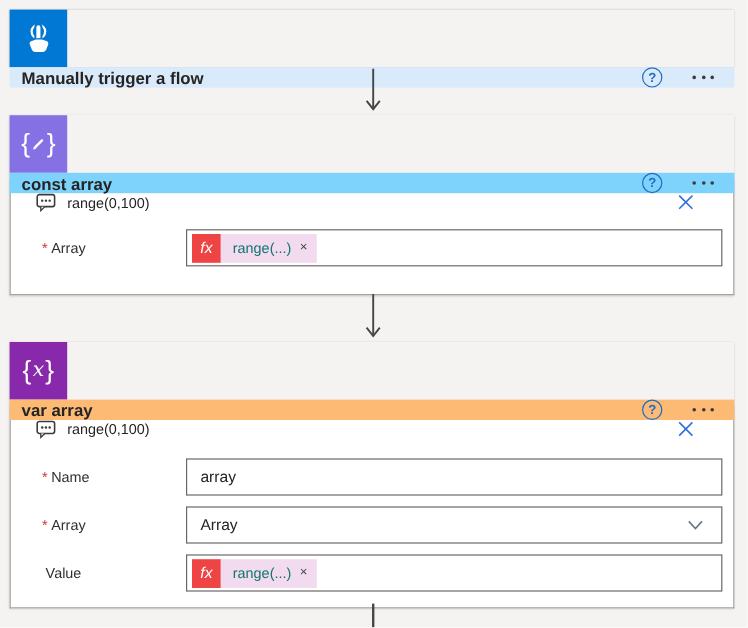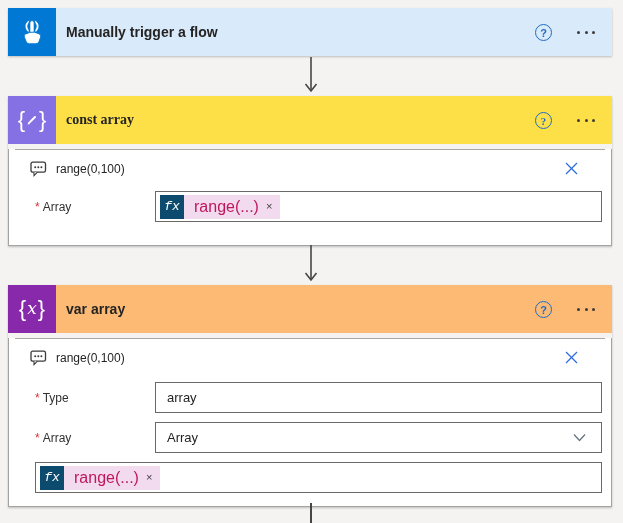--- a/index.html
+++ b/index.html
@@ -3,21 +3,21 @@
 <meta charset="utf-8">
 <style>
   html,body{margin:0;padding:0;}
   .canvas{
     position:relative;width:623px;height:523px;overflow:hidden;
     background:#f4f3f2;
     font-family:"Liberation Sans","DejaVu Sans",sans-serif;
     color:#242424;
   }
   .card{position:absolute;left:8px;width:604px;box-shadow:0 0.5px 2px rgba(0,0,0,.22);}
-  .hdr{display:flex;height:48px;align-items:stretch;}
+  .hdr{display:flex;height:48px;align-items:stretch;flex-direction:column;}
   .hdr-icon{width:48px;height:48px;flex:0 0 48px;display:flex;align-items:center;justify-content:center;}
   .hdr-bar{flex:1;display:flex;align-items:center;padding-left:10px;cursor:pointer;}
   .title{font-size:14px;font-weight:600;color:#252423;}
   .actions{margin-left:auto;display:flex;align-items:center;gap:23px;padding-right:15px;}
   .help{
     width:17px;height:17px;border:1.2px solid #1f6cc2;border-radius:50%;
     color:#1f6cc2;font-size:11px;font-weight:600;line-height:17px;text-align:center;
     box-sizing:border-box;cursor:pointer;
   }
   .dots{display:flex;gap:4.5px;align-items:center;cursor:pointer;padding:4px 2px;}
@@ -36,25 +36,25 @@
   }
   .txtinput{
     flex:1;height:31px;box-sizing:border-box;border:1px solid #6b6968;background:#fff;
     font-family:"Liberation Sans","DejaVu Sans",sans-serif;font-size:13px;color:#242424;
     padding:0 11px;outline:none;
   }
   .selecttext{font-size:13px;color:#242424;padding-left:7px;}
   .chev{margin-left:auto;margin-right:6px;display:flex;align-items:center;}
   .token{display:flex;align-items:center;height:24px;cursor:pointer;}
   .fxb{
-    width:24px;height:24px;background:#0c4a6e;color:#fff;display:flex;align-items:center;justify-content:center;
-    font-family:Liberation Mono, monospace;font-style:italic;font-size:13px;
+    width:24px;height:24px;background:#ef4444;color:#fff;display:flex;align-items:center;justify-content:center;
+    font-family:Liberation Sans, sans-serif;font-style:italic;font-size:13px;
   }
   .pill{height:24px;background:#f2daef;display:flex;align-items:center;padding:0 8px 0 10px;gap:7px;}
-  .ptext{font-size:16px;color:#be185d;}
+  .ptext{font-size:12px;color:#0f766e;}
   .px{font-size:11px;color:#424242;cursor:pointer;line-height:1;}
   .braces{color:#fff;font-size:22px;font-weight:400;display:flex;align-items:center;gap:1px;}
   .braces .vx{font-family:"DejaVu Serif","Liberation Serif",serif;font-style:italic;font-size:17px;position:relative;top:-1px;}
   .arrow{position:absolute;}
   .stub{position:absolute;width:2px;background:#484644;}
 </style>
 </head>
 <body>
 
 <div class="canvas">
@@ -88,21 +88,21 @@
   </svg>
 
   <div class="card" style="top:96px;">
     <div class="hdr">
       <div class="hdr-icon" style="background:#8571e3;">
         <span class="braces">{<svg width="12" height="12" viewBox="0 0 12 12">
               <path d="M3.6 8.4 L9 3" stroke="#ffffff" stroke-width="2" stroke-linecap="round"></path>
               <path d="M1.6 10.6 l2.6 -0.7 -1.9 -1.9 z" fill="#ffffff"></path>
             </svg>}</span>
       </div>
-      <div class="hdr-bar" style="background:#fde047;font-family:Liberation Serif, serif;">
+      <div class="hdr-bar" style="background:#7dd3fc;">
         <span class="title">const array</span>
         <div class="actions">
           <span class="help">?</span>
           <span class="dots">
               <i></i>
               <i></i>
               <i></i>
             </span>
         </div>
       </div>
@@ -180,41 +180,45 @@
           <svg width="17" height="17" viewBox="0 0 17 17">
             <line x1="3" y1="3" x2="14" y2="14" stroke="#2e6ce0" stroke-width="1.3"></line>
             <line x1="14" y1="3" x2="3" y2="14" stroke="#2e6ce0" stroke-width="1.3"></line>
           </svg>
         </span>
       </div>
 
       <div class="frow" style="margin-top:6px;">
         <span class="flabel">
           <span class="req">*</span>
-          <span>Type</span>
+          <span>Name</span>
         </span>
         <input class="txtinput" type="text" value="array" style="">
       </div>
 
       <div class="frow" style="margin-top:9px;">
         <span class="flabel">
           <span class="req">*</span>
           <span>Array</span>
         </span>
         <div class="fbox" style="cursor:pointer;">
           <span class="selecttext">Array</span>
           <span class="chev">
             <svg width="15" height="11" viewBox="0 0 15 11">
               <path d="M2 2.5 L7.5 8.5 L13 2.5" fill="none" stroke="#647684" stroke-width="1.3"></path>
             </svg>
           </span>
         </div>
       </div>
 
       <div class="frow" style="margin-top:9px;">
+        <span class="flabel">
+          <span class="req"></span>
+          <span>Value</span>
+        </span>
         <div class="fbox">
           <span class="token">
             <span class="fxb">fx</span>
             <span class="pill">
               <span class="ptext">range(...)</span>
               <span class="px">×</span>
             </span>
           </span>
         </div>
       </div>

